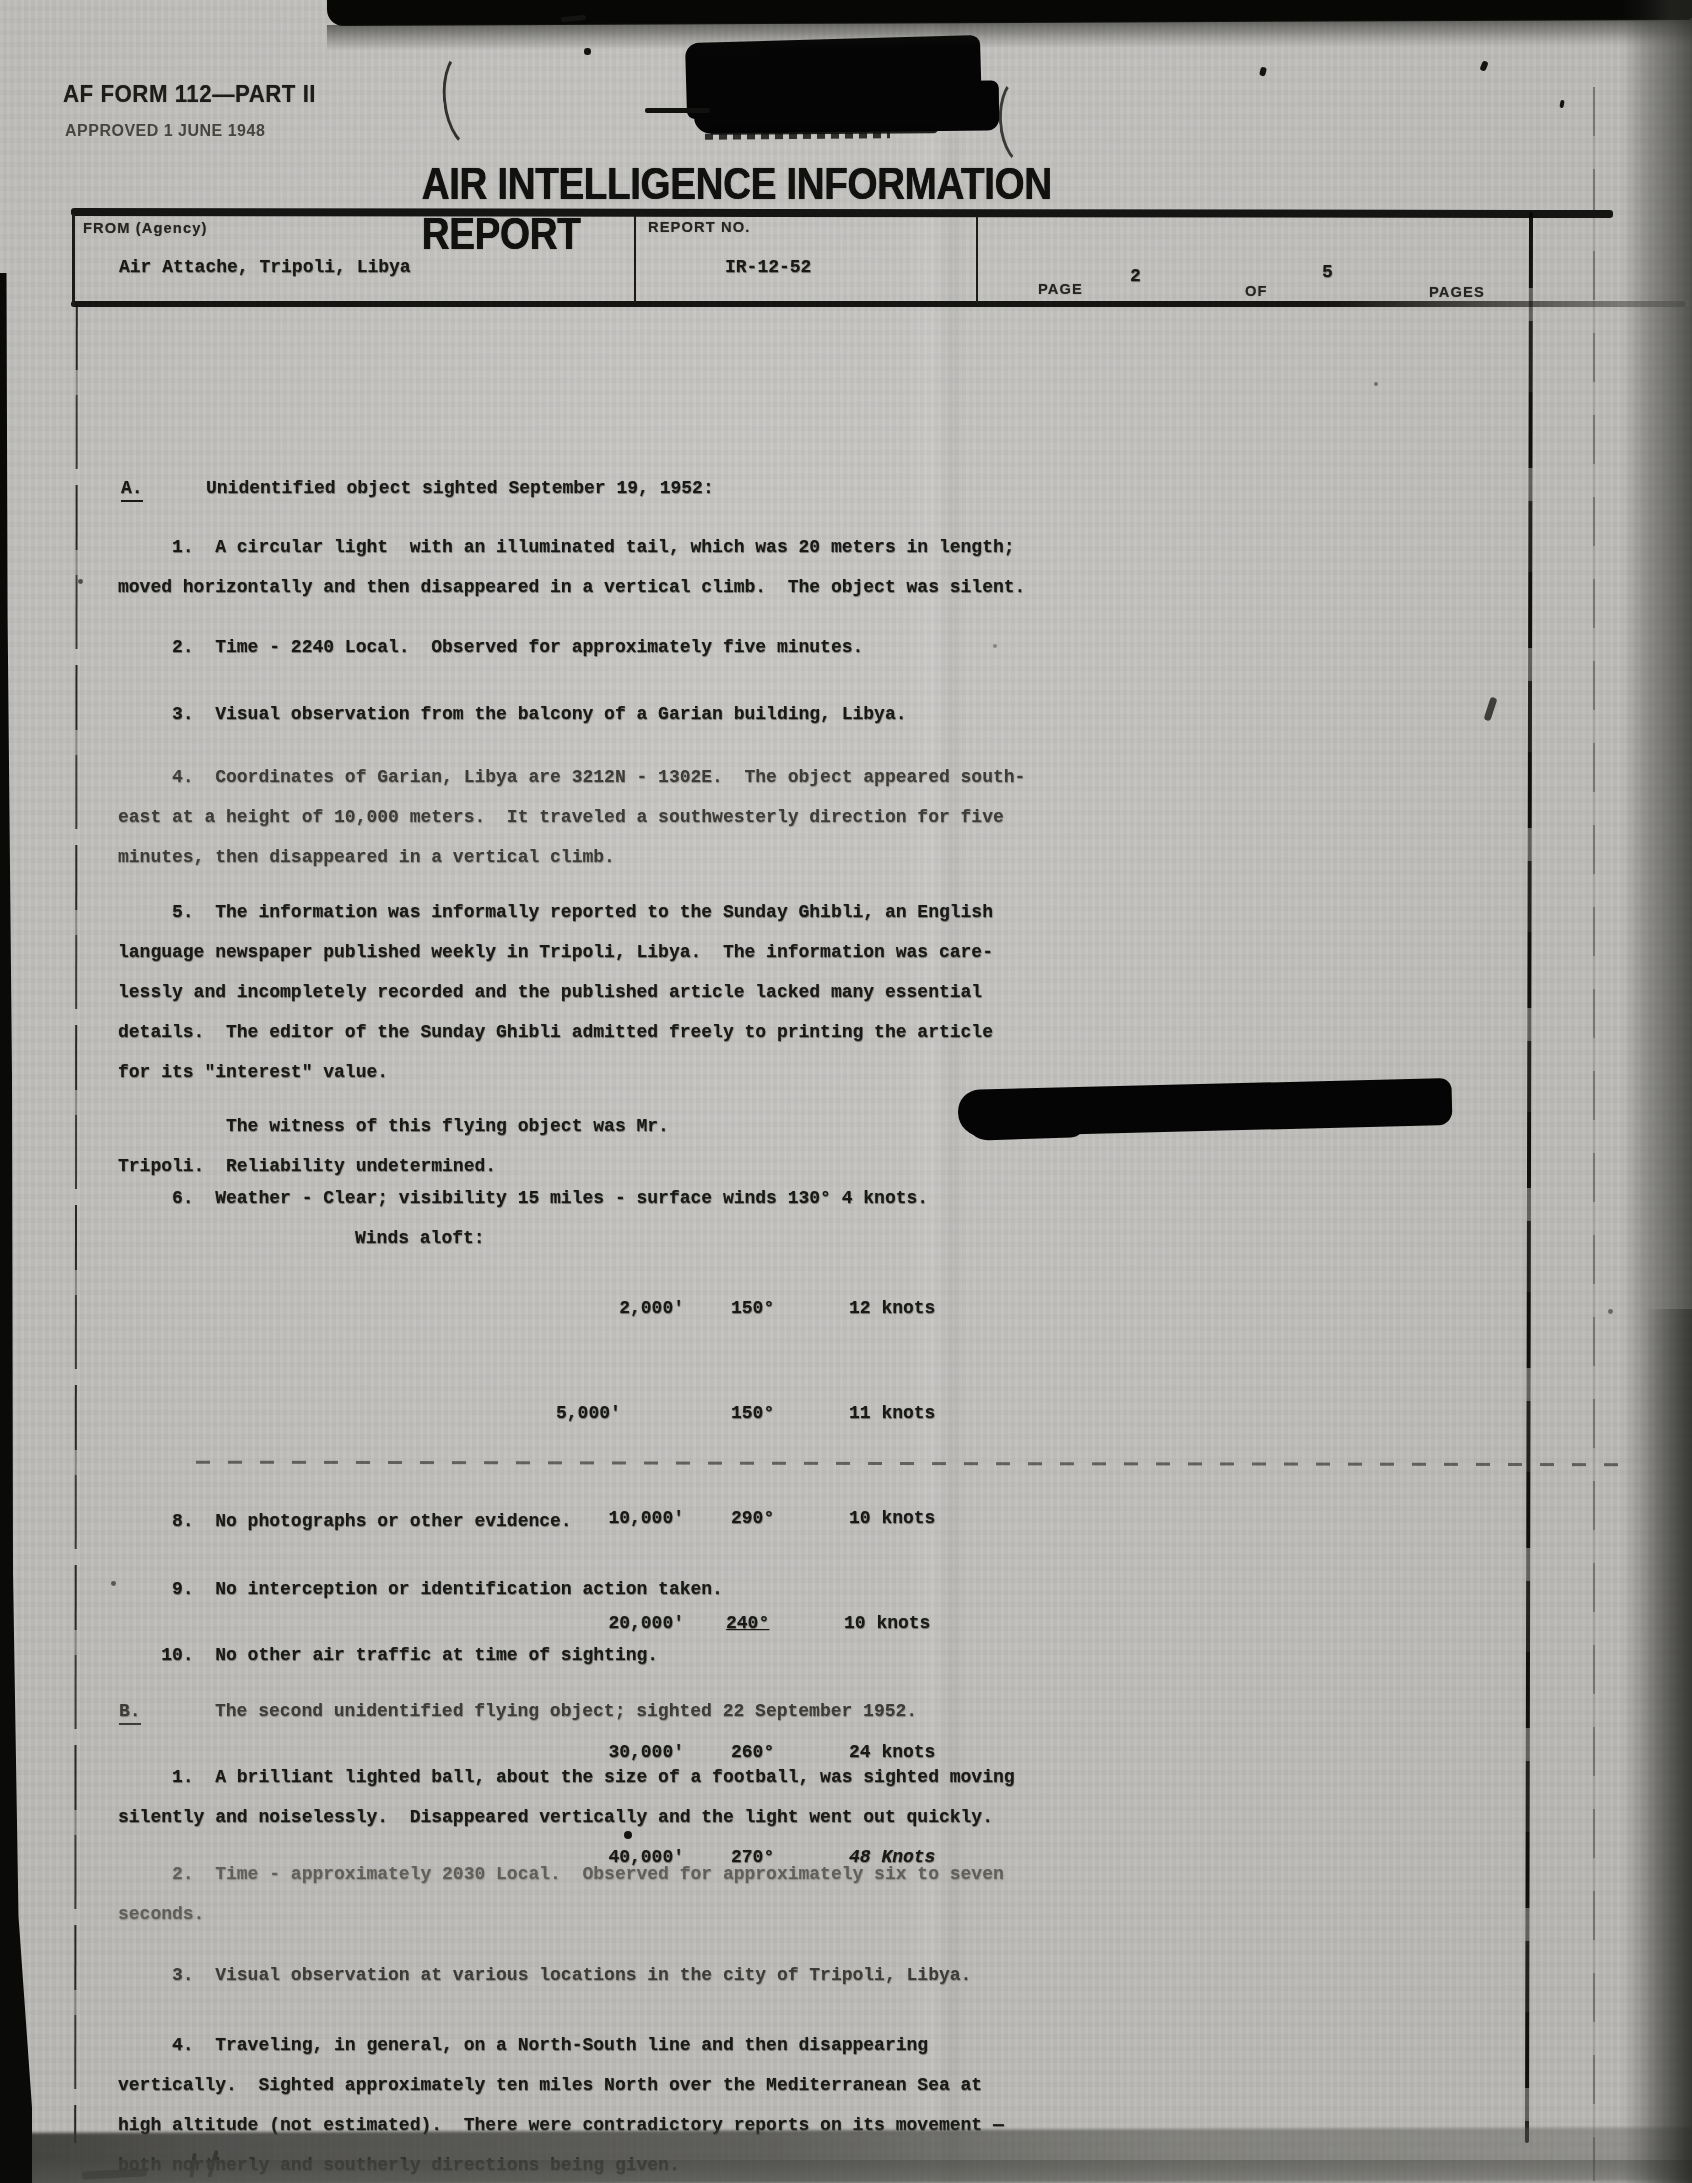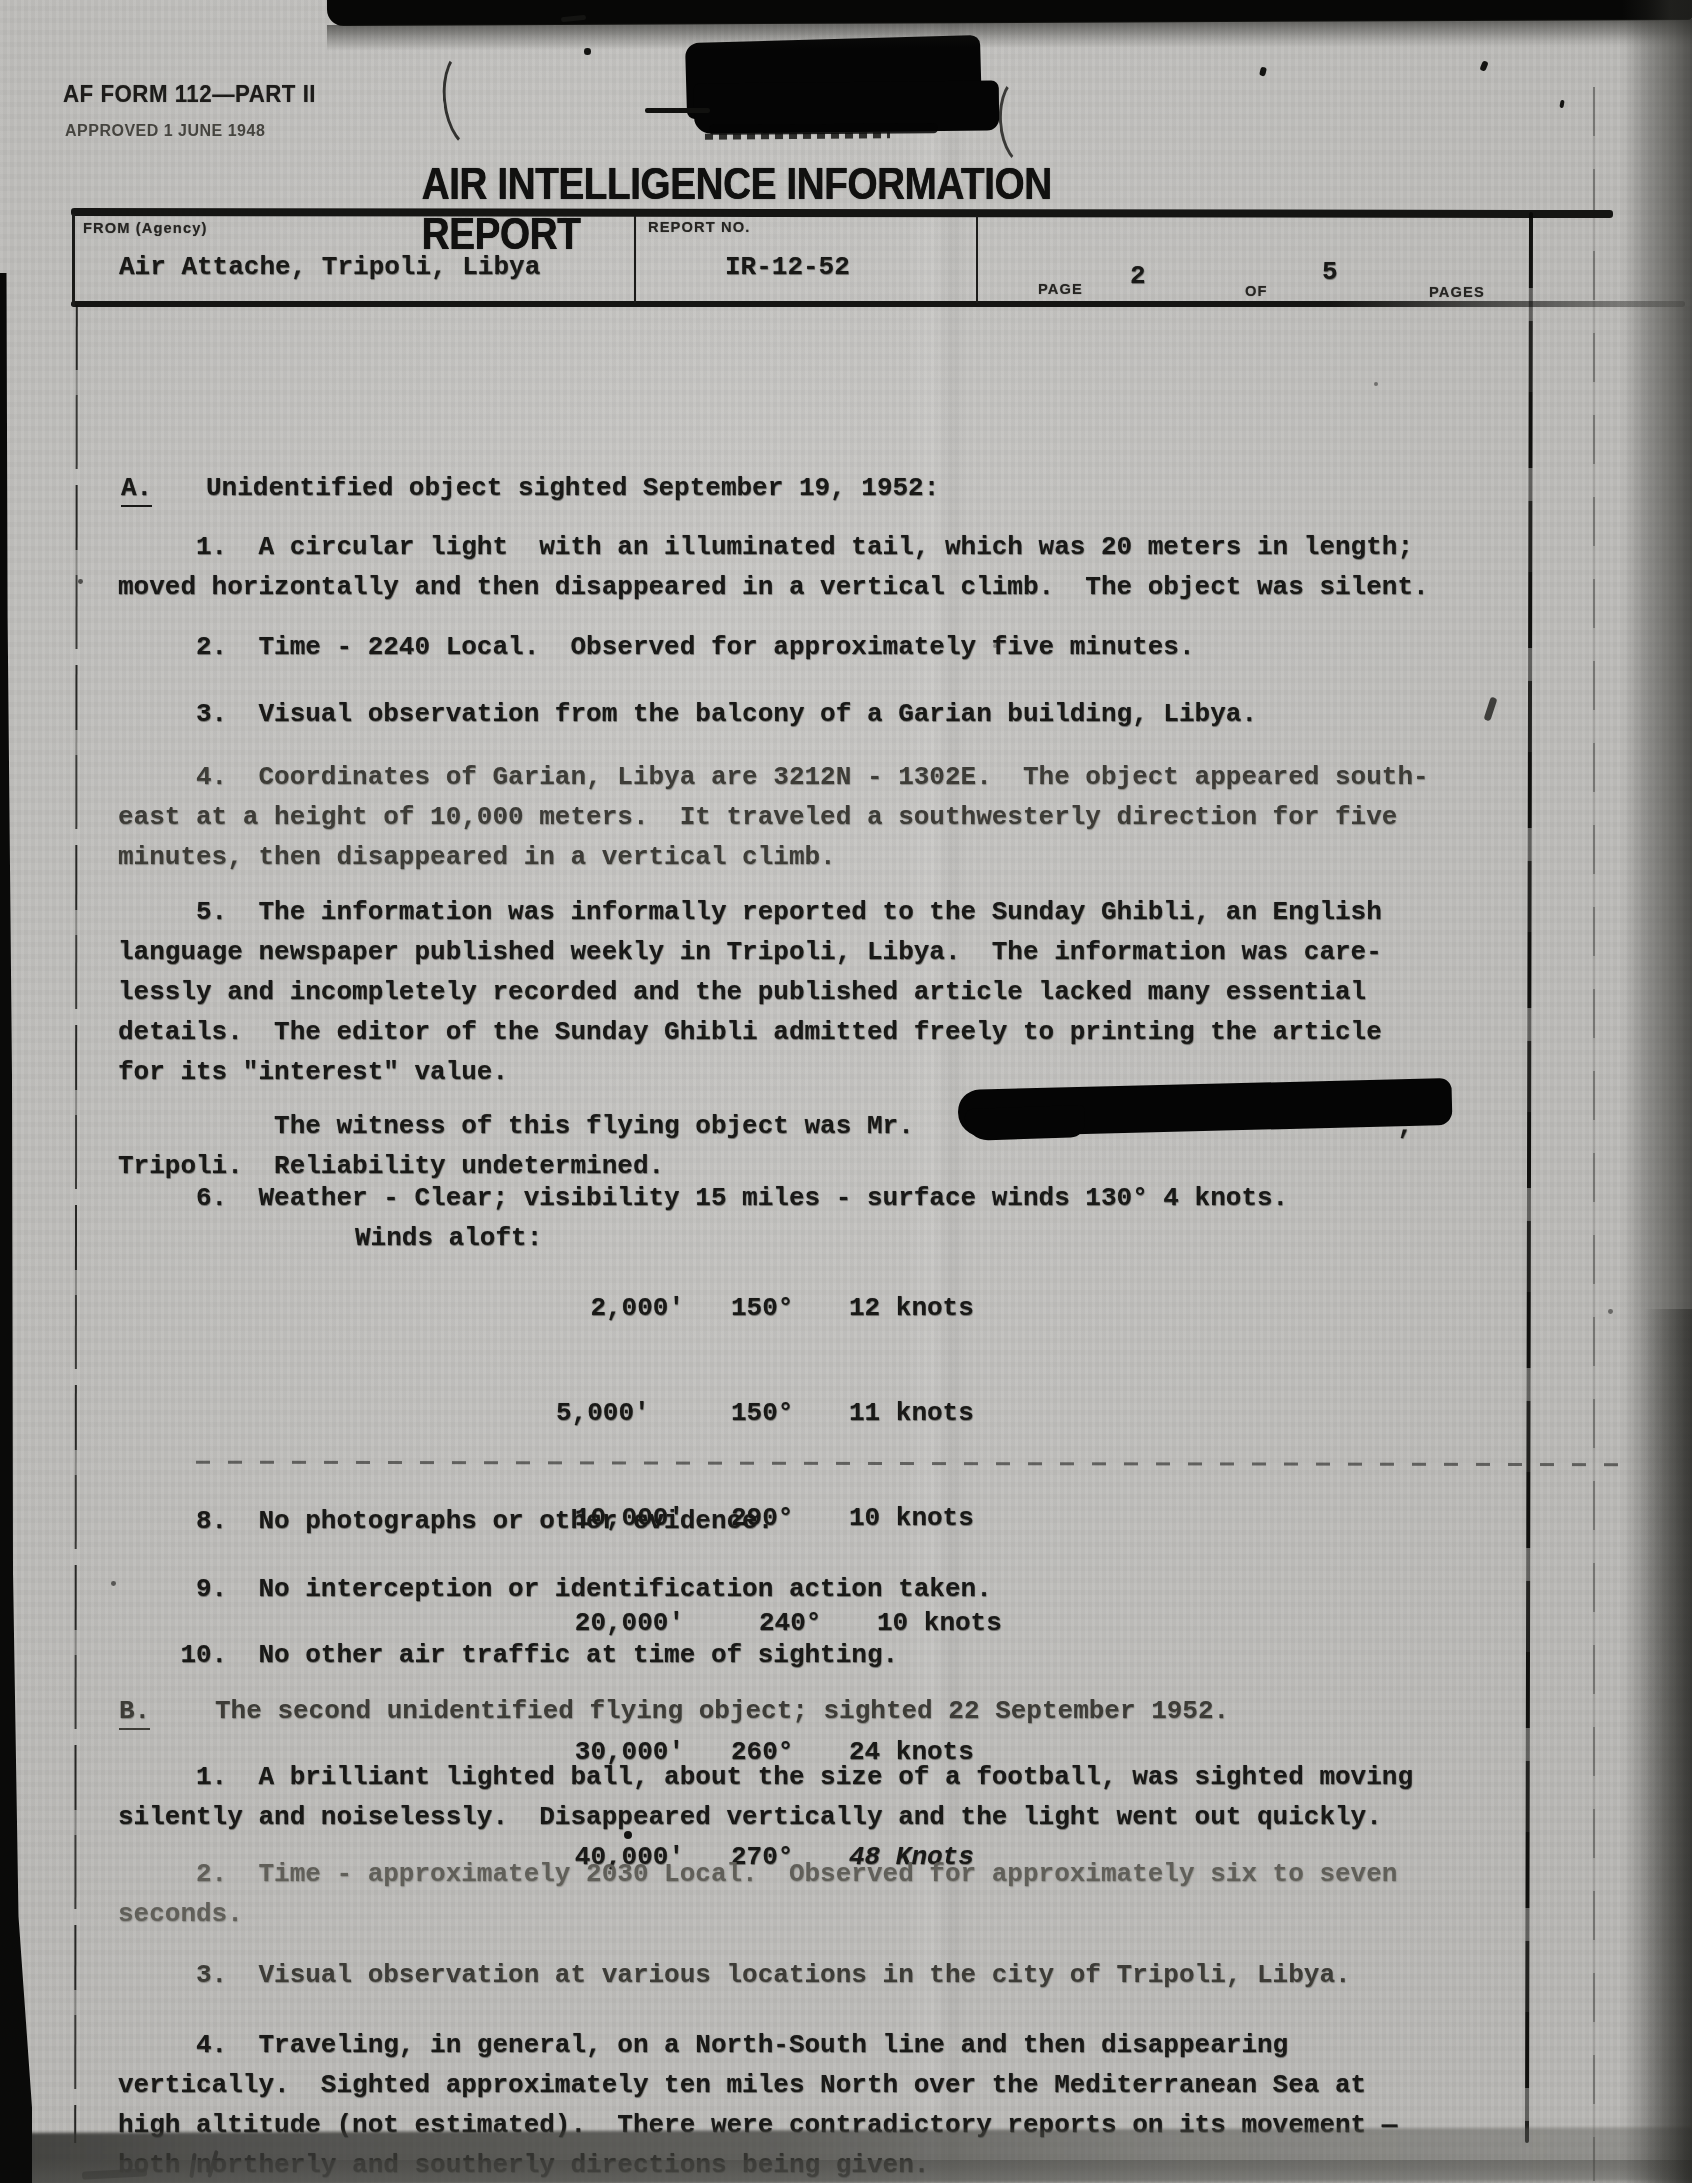--- a/index.html
+++ b/index.html
@@ -18,21 +18,21 @@
       radial-gradient(ellipse at 42% 30%, rgba(255,255,255,.10), rgba(0,0,0,.05) 85%);
   }
   .fold{
     position:absolute;z-index:1;pointer-events:none;
     left:905px;top:0;width:60px;height:2183px;
     background:linear-gradient(90deg, transparent, rgba(255,255,255,.09) 45%, rgba(0,0,0,.04) 80%, transparent);
   }
   .typed{
     position:absolute;z-index:3;
     font-family:"Liberation Mono","DejaVu Sans Mono",monospace;
-    font-size:26px;line-height:40px;font-weight:700;
+    font-size:18px;line-height:40px;font-weight:700;
     color:#191917;white-space:pre;
     text-shadow:0.5px 0.5px 0.8px rgba(15,15,12,.45), 0 0 1.1px rgba(20,20,18,.25);
   }
   .typed.tight{line-height:35px;}
   .typed.semifaint{color:#3d3c37;text-shadow:0.5px 0.5px 1.1px rgba(40,40,36,.4);}
   .typed.faint{color:#605f59;text-shadow:0.5px 0.5px 1.4px rgba(70,70,64,.45);}
   .letter{border-bottom:2.7px solid currentColor;padding-bottom:1.6px;}
   .printed{
     position:absolute;z-index:3;
     font-family:"Liberation Sans",sans-serif;font-weight:bold;
@@ -117,21 +117,21 @@
   <div class="redaction" style="left:958px;top:1084px;width:494px;height:47px;border-radius:22px 12px 14px 24px;transform:rotate(-1.4deg);"></div>
   <div class="redaction" style="left:965px;top:1107px;width:120px;height:32px;border-radius:9.8px 5.5px 16.4px 26px;transform:rotate(-2deg);"></div>
 
   <div class="typed" style="left:118px;top:1178px;">     6.  Weather - Clear; visibility 15 miles - surface winds 130° 4 knots.</div>
 
   <div class="typed tight" style="left:355px;top:1221px;">Winds aloft:</div>
   <div class="typed tight" style="left:556px;top:1221px;">
     <div><span style="display:inline-block;width:128px;text-align:right;">2,000'</span><span style="display:inline-block;width:82px;margin-left:47px;">150°</span><span style="display:inline-block;margin-left:36px;">12 knots</span></div>
     <div><span style="display:inline-block;width:128px;text-align:left;">5,000'</span><span style="display:inline-block;width:82px;margin-left:47px;">150°</span><span style="display:inline-block;margin-left:36px;">11 knots</span></div>
     <div><span style="display:inline-block;width:128px;text-align:right;">10,000'</span><span style="display:inline-block;width:82px;margin-left:47px;">290°</span><span style="display:inline-block;margin-left:36px;">10 knots</span></div>
-    <div><span style="display:inline-block;width:128px;text-align:right;">20,000'</span><span style="display:inline-block;width:82px;margin-left:75px;">240°</span><span style="display:inline-block;margin-left:36px;">10 knots</span></div>
+    <div><span style="display:inline-block;width:128px;text-align:right;">20,000'</span><span style="display:inline-block;width:82px;margin-left:42px;text-decoration:underline;">240°</span><span style="display:inline-block;margin-left:36px;">10 knots</span></div>
     <div><span style="display:inline-block;width:128px;text-align:right;">30,000'</span><span style="display:inline-block;width:82px;margin-left:47px;margin-top:24px;">260°</span><span style="display:inline-block;margin-left:36px;">24 knots</span></div>
     <div><span style="display:inline-block;width:128px;text-align:right;">40,000'</span><span style="display:inline-block;width:82px;margin-left:47px;">270°</span><span style="display:inline-block;margin-left:36px;font-style:italic;">48 Knots</span></div>
   </div>
 
   <div class="typed" style="left:118px;top:1501px;">     8.  No photographs or other evidence.</div>
   <div class="typed" style="left:118px;top:1569px;">     9.  No interception or identification action taken.</div>
   <div class="typed" style="left:118px;top:1635px;">    10.  No other air traffic at time of sighting.</div>
 
   <div class="typed semifaint" style="left:119px;top:1691px;"><span class="letter">B.</span></div>
   <div class="typed semifaint" style="left:215px;top:1691px;">The second unidentified flying object; sighted 22 September 1952.</div>

